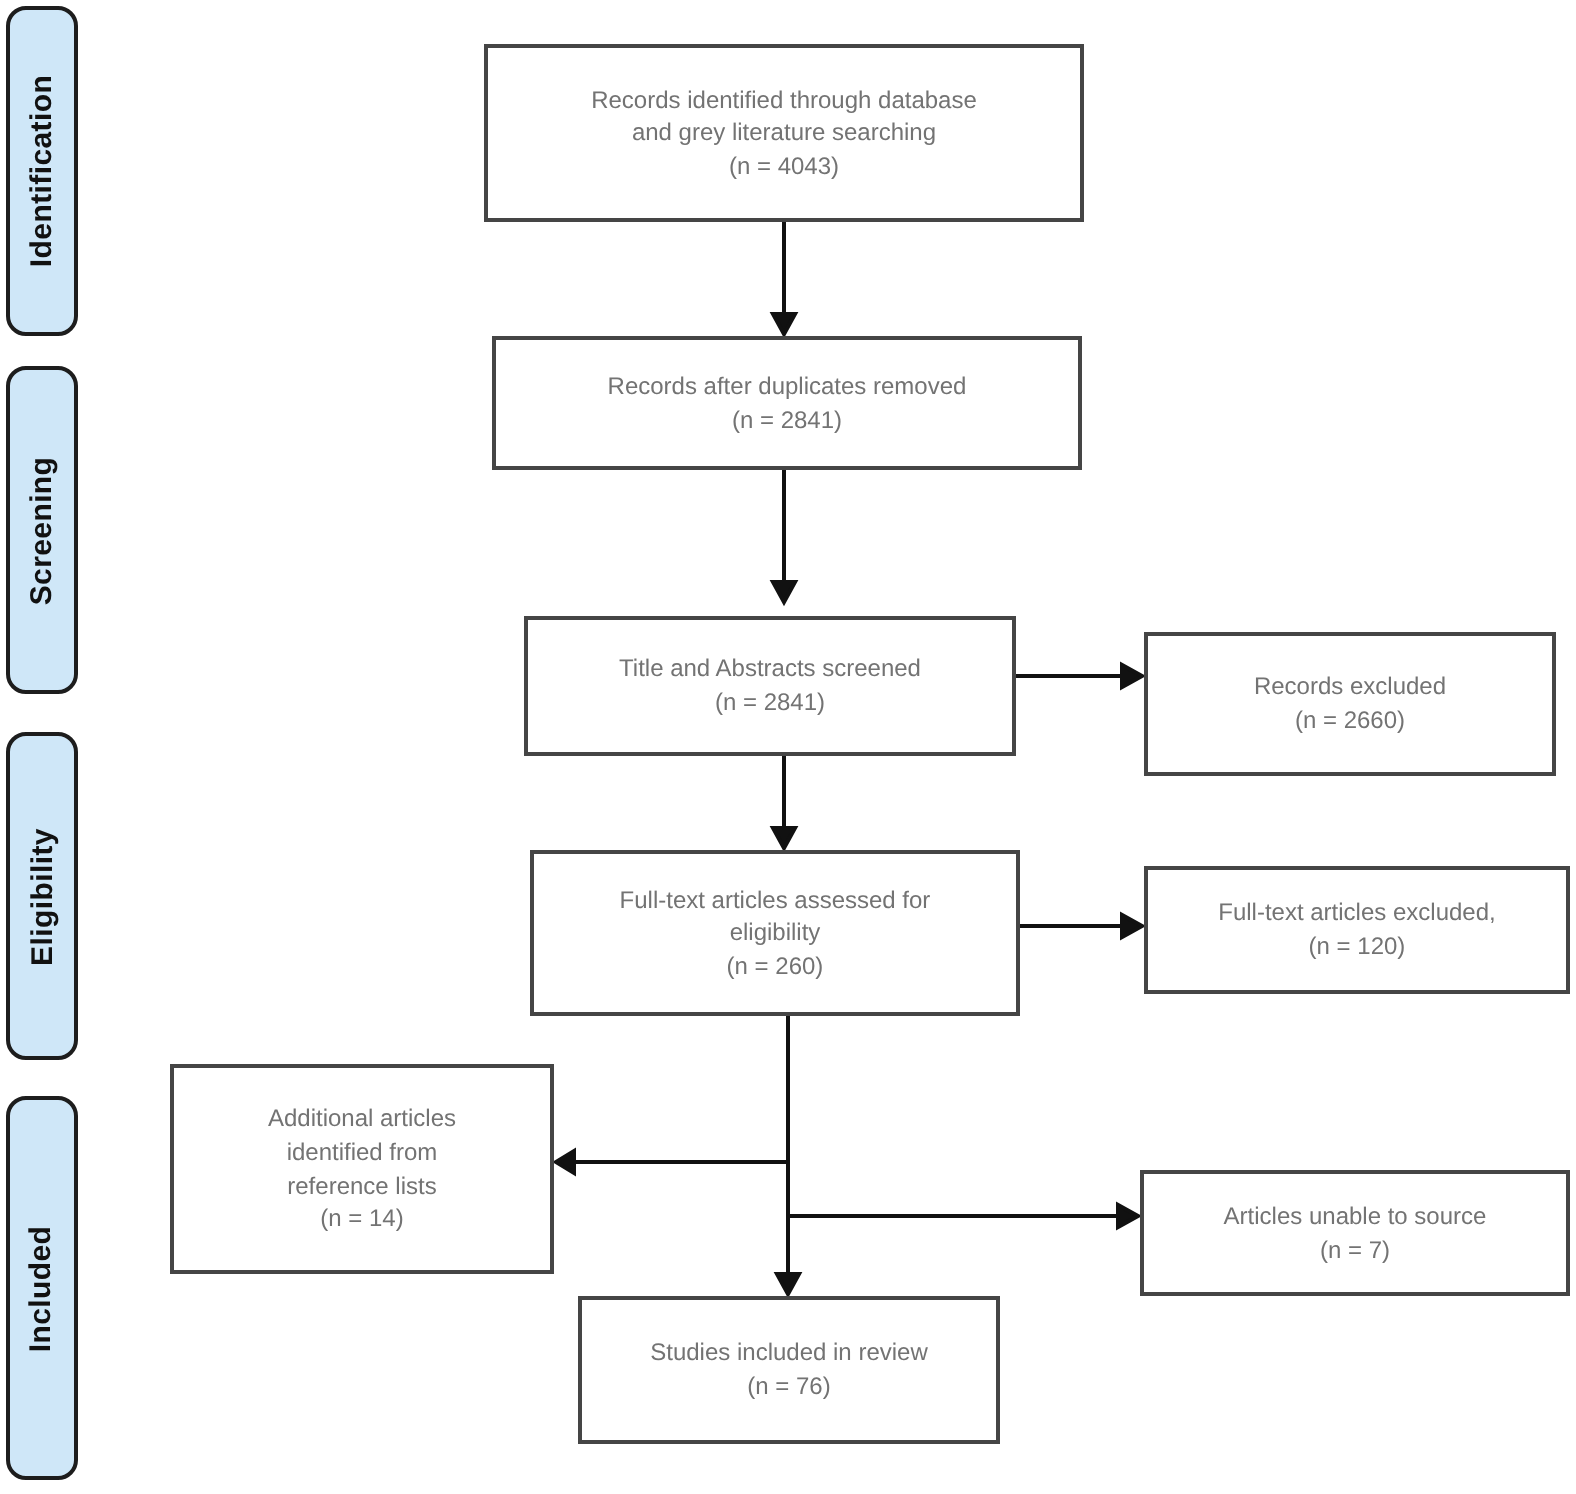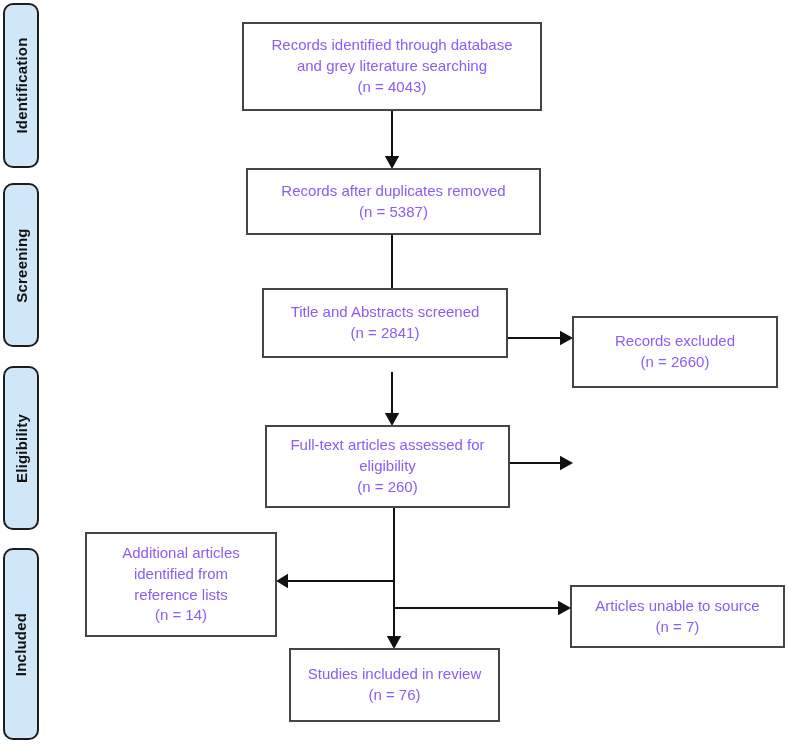--- a/index.html
+++ b/index.html
@@ -47,23 +47,23 @@
     border: 2px solid #454545;
     box-sizing: border-box;
     display: flex;
     align-items: center;
     justify-content: center;
     text-align: center;
     padding: 3px 6px;
   }
   .box span {
     white-space: pre-line;
-    font-size: 15px;
+    font-size: 12px;
     line-height: 1.38;
-    color: #8b5cf6;
+    color: #737373;
   }
 </style>
 </head>
 <body>
 
 <div class="canvas">
 
   <svg class="connectors" width="788" height="747" viewBox="0 0 788 747">
     <g stroke="#111111" stroke-width="2" fill="#111111">
 
@@ -107,39 +107,43 @@
   </div>
 
   <div class="box" style="left:242px;top:22px;width:300px;height:89px">
     <span>Records identified through database
 and grey literature searching
 (n = 4043)</span>
   </div>
 
   <div class="box" style="left:246px;top:168px;width:295px;height:67px">
     <span>Records after duplicates removed
-(n = 5387)</span>
+(n = 2841)</span>
   </div>
 
-  <div class="box" style="left:262px;top:288px;width:246px;height:70px">
+  <div class="box" style="left:262px;top:308px;width:246px;height:70px">
     <span>Title and Abstracts screened
 (n = 2841)</span>
   </div>
 
   <div class="box" style="left:572px;top:316px;width:206px;height:72px">
     <span>Records excluded
 (n = 2660)</span>
   </div>
 
   <div class="box" style="left:265px;top:425px;width:245px;height:83px">
     <span>Full-text articles assessed for
 eligibility
 (n = 260)</span>
   </div>
 
+  <div class="box" style="left:572px;top:433px;width:213px;height:64px">
+    <span>Full-text articles excluded,
+(n = 120)</span>
+  </div>
 
   <div class="box" style="left:85px;top:532px;width:192px;height:105px">
     <span>Additional articles
 identified from
 reference lists
 (n = 14)</span>
   </div>
 
   <div class="box" style="left:570px;top:585px;width:215px;height:63px">
     <span>Articles unable to source

